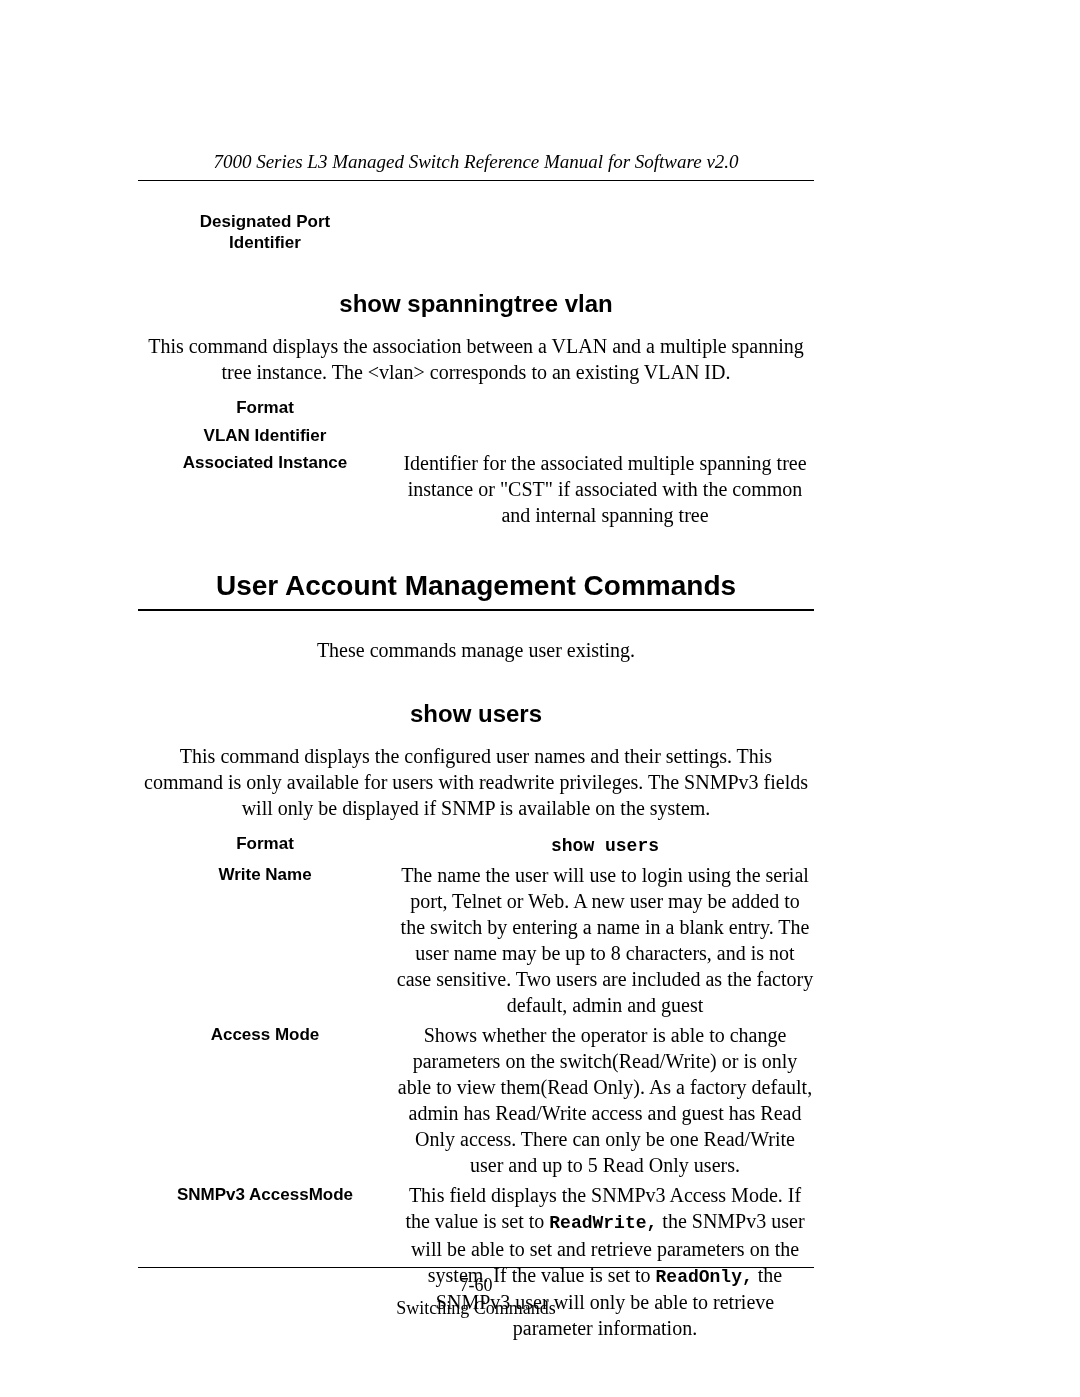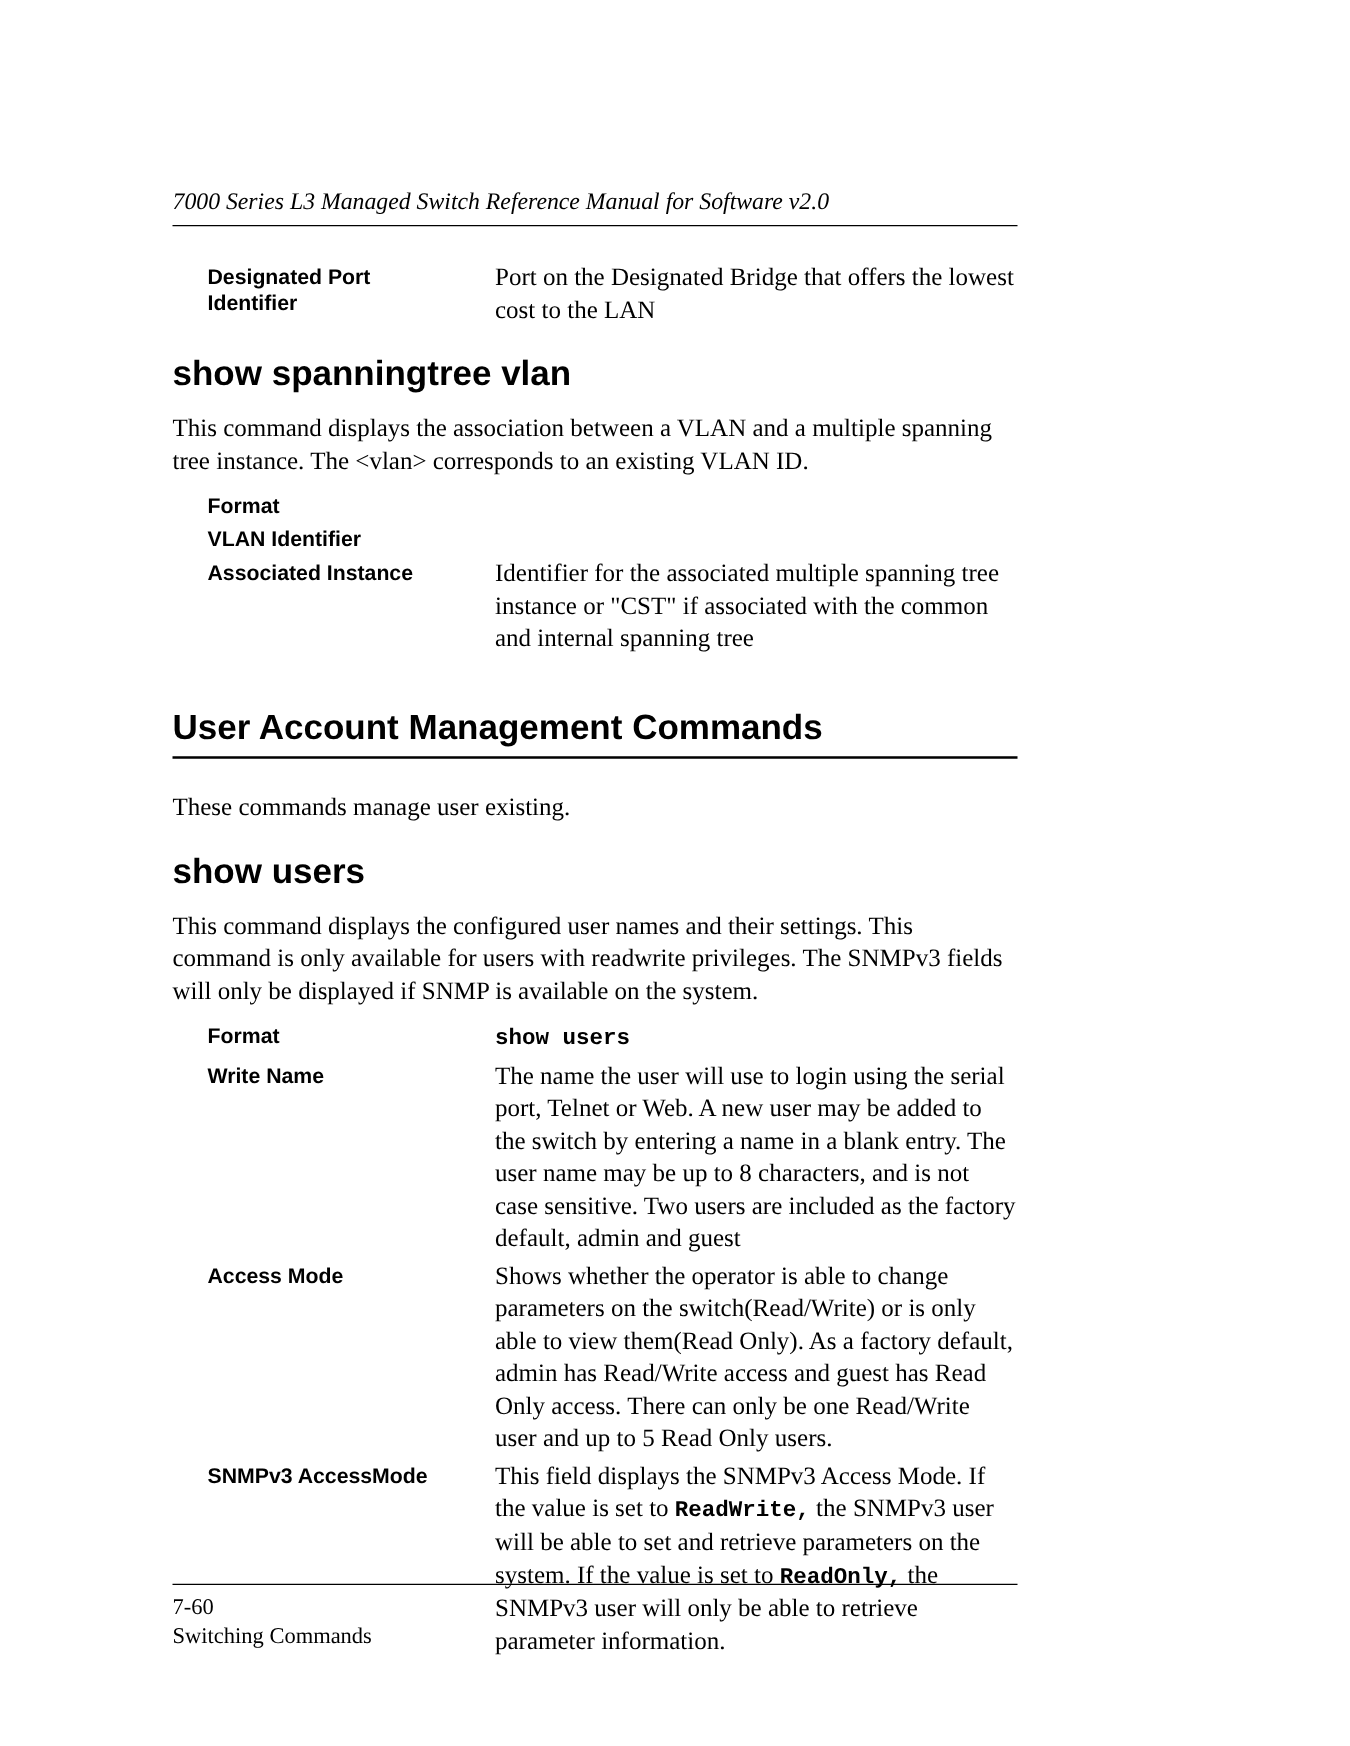--- a/index.html
+++ b/index.html
@@ -11,20 +11,21 @@
   .page {
     width: 952px;
     height: 1397px;
     padding: 150px 138px 60px 138px;
     box-sizing: border-box;
     font-family: "Times New Roman", Times, serif;
     font-size: 20px;
     color: #000;
     line-height: 1.25;
     position: relative;
+    text-align: center;
   }
   .mono { font-family: "Courier New", Courier, monospace; }
 
   .header-title {
     font-style: italic;
     font-size: 19px;
     margin-bottom: 6px;
   }
   .rule { border: none; border-top: 1.5px solid #000; margin: 0 0 28px 0; }
   .rule-thin { border: none; border-top: 1px solid #000; margin: 0; }
@@ -38,22 +39,22 @@
     flex: 0 0 198px;
     line-height: 1.25;
     padding-top: 2px;
   }
   .desc { flex: 1; font-size: 20px; line-height: 1.3; }
   .desc .mono { font-size: 18px; font-weight: bold; }
 
   .h2 {
     font-family: Helvetica, Arial, sans-serif;
     font-weight: bold;
-    font-size: 28px;
-    margin: 20px 0 14px 0;
+    font-size: 24px;
+    margin: 36px 0 14px 0;
   }
   .bodytext { font-size: 20px; line-height: 1.3; margin: 0 0 10px 0; }
 
   .h1 {
     font-family: Helvetica, Arial, sans-serif;
     font-weight: bold;
     font-size: 28px;
     margin: 40px 0 6px 0;
   }
   .h1rule { border: none; border-top: 2px solid #000; margin: 0 0 26px 0; }
@@ -77,21 +78,20 @@
 </head>
 <body>
 
 <div class="page">
 
   <div class="header-title">7000 Series L3 Managed Switch Reference Manual for Software v2.0</div>
   <hr class="rule">
 
   <div class="defrow">
     <div class="term">Designated Port Identifier</div>
-    <div class="desc">Port on the Designated Bridge that offers the lowest cost to the LAN</div>
   </div>
 
   <div class="h2">show spanningtree vlan</div>
   <p class="bodytext">This command displays the association between a VLAN and a multiple spanning tree instance. The &lt;vlan&gt; corresponds to an existing VLAN ID.</p>
 
   <div class="def-block">
     <div class="defrow">
       <div class="term">Format</div>
     </div>
     <div class="defrow">

